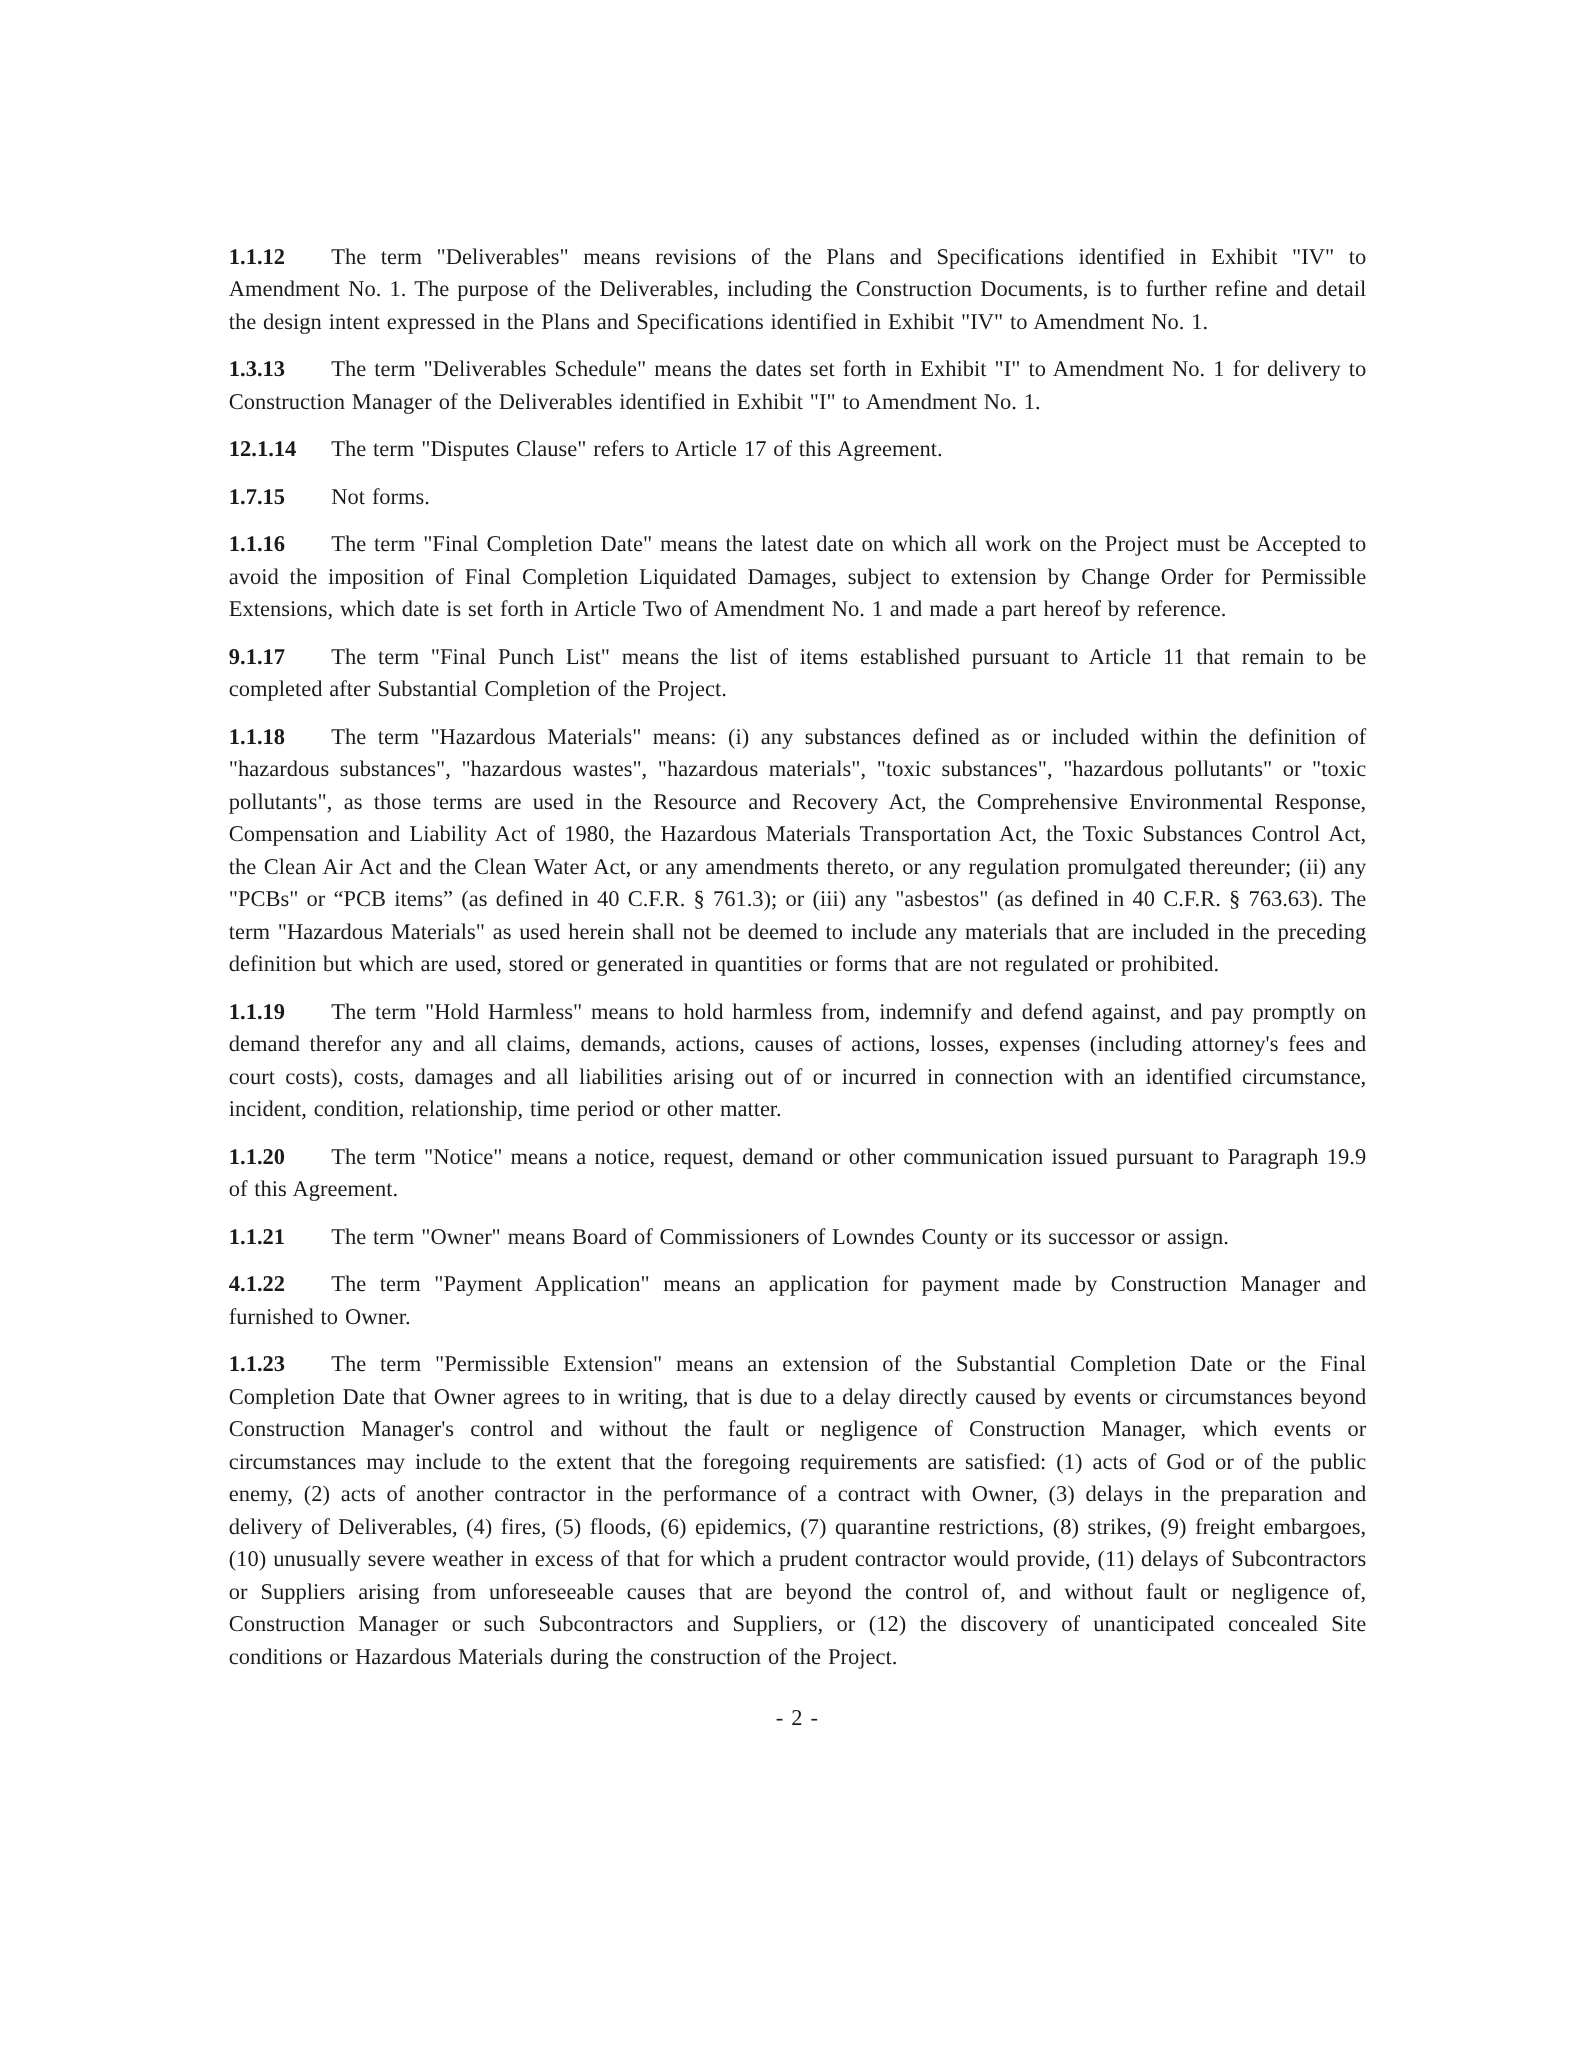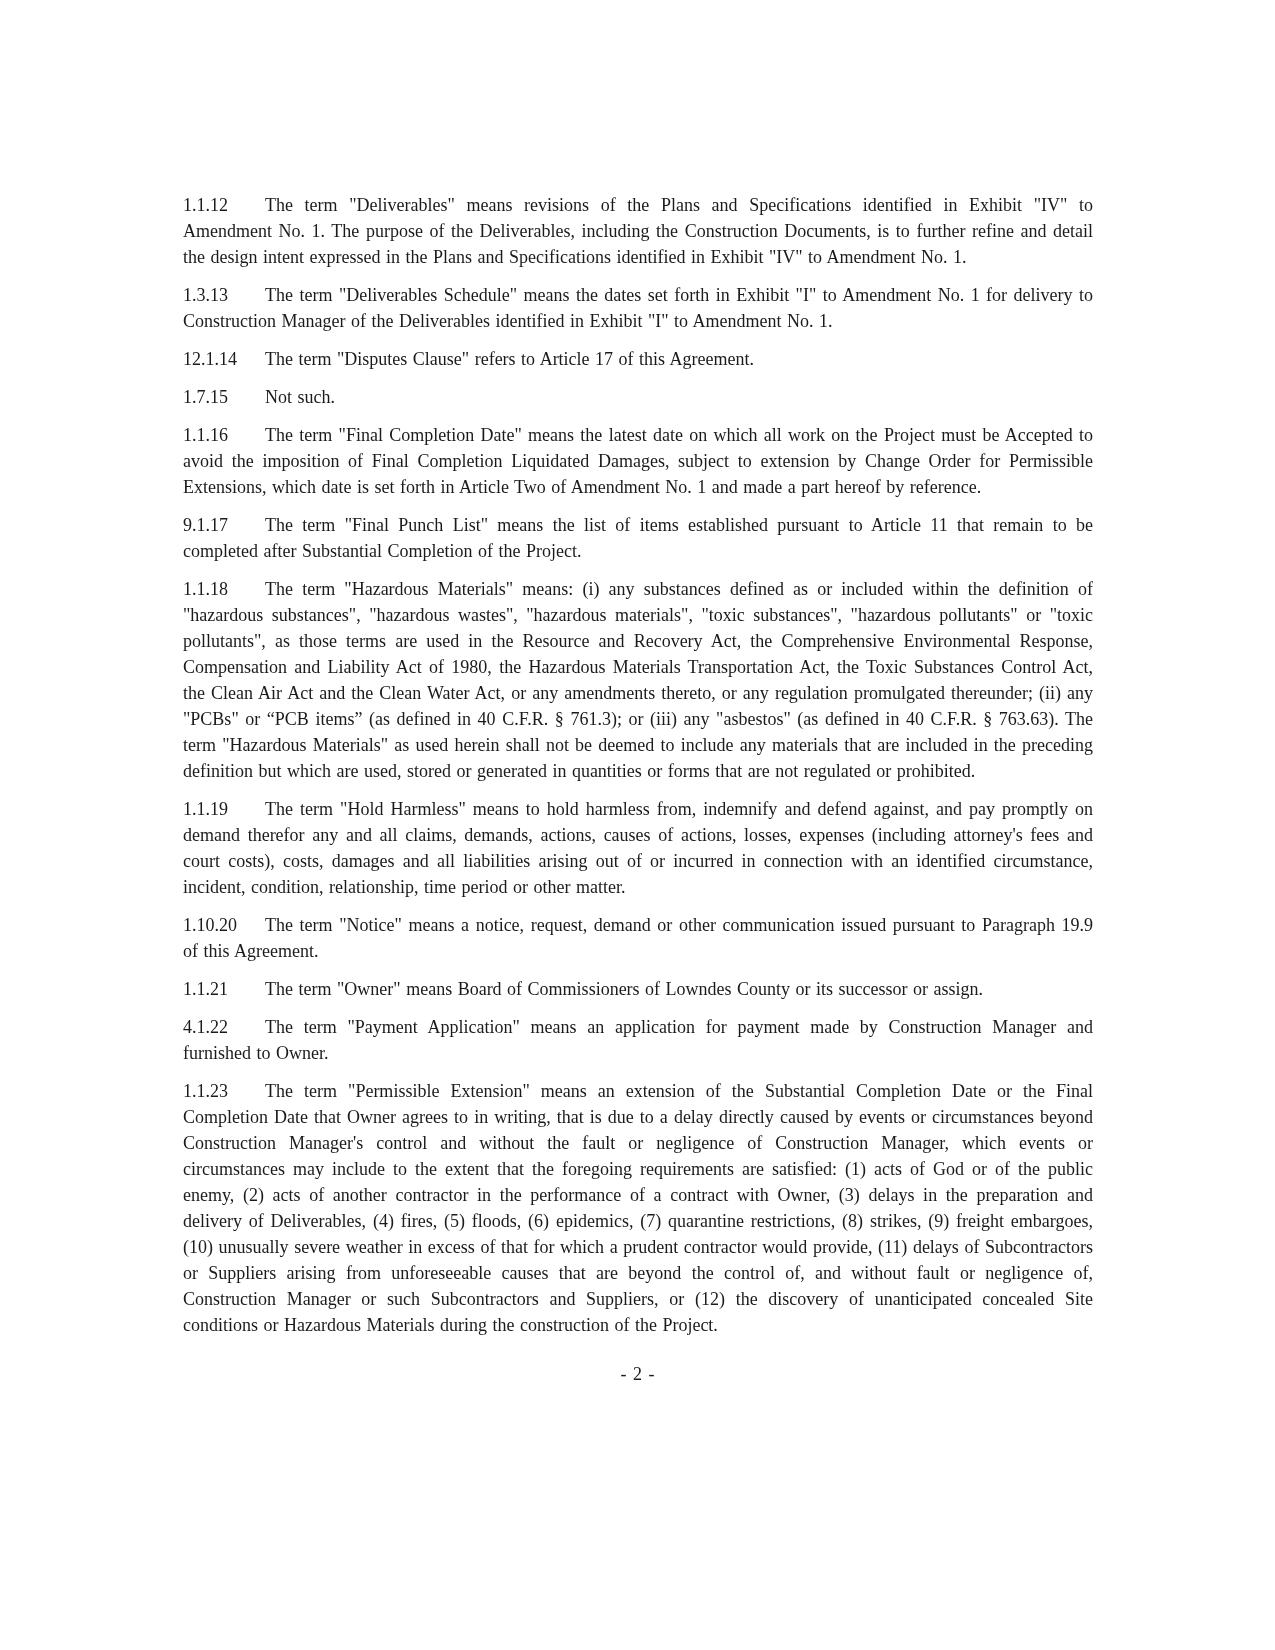--- a/index.html
+++ b/index.html
@@ -23,44 +23,44 @@
     width: 910px;
   }
   .para {
     font-size: 18px;
     line-height: 26px;
     text-align: justify;
     margin-bottom: 12px;
     word-spacing: 1px;
   }
   .pnum {
-    font-weight: normal;
+    font-weight: bold;
     display: inline-block;
     width: 82px;
   }
   .footer {
     font-size: 18px;
     text-align: center;
     margin-top: 26px;
     letter-spacing: 1px;
   }
 </style>
 </head>
 <body>
 
 <div class="page">
   <div class="content" id="paragraphs">
 
     <p class="para"><span class="pnum">1.1.12</span><span class="ptext">The term "Deliverables" means revisions of the Plans and Specifications identified in Exhibit "IV" to Amendment No. 1.  The purpose of the Deliverables, including the Construction Documents, is to further refine and detail the design intent expressed in the Plans and Specifications identified in Exhibit "IV" to Amendment No. 1.</span></p>
       <p class="para"><span class="pnum">1.3.13</span><span class="ptext">The term "Deliverables Schedule" means the dates set forth in Exhibit "I" to Amendment No. 1 for delivery to Construction Manager of the Deliverables identified in Exhibit "I" to Amendment No. 1.</span></p>
       <p class="para"><span class="pnum">12.1.14</span><span class="ptext">The term "Disputes Clause" refers to Article 17 of this Agreement.</span></p>
-      <p class="para"><span class="pnum">1.7.15</span><span class="ptext">Not such.</span></p>
+      <p class="para"><span class="pnum">1.7.15</span><span class="ptext">Not forms.</span></p>
       <p class="para"><span class="pnum">1.1.16</span><span class="ptext">The term "Final Completion Date" means the latest date on which all work on the Project must be Accepted to avoid the imposition of Final Completion Liquidated Damages, subject to extension by Change Order for Permissible Extensions, which date is set forth in Article Two of Amendment No. 1 and made a part hereof by reference.</span></p>
       <p class="para"><span class="pnum">9.1.17</span><span class="ptext">The term "Final Punch List" means the list of items established pursuant to Article 11 that remain to be completed after Substantial Completion of the Project.</span></p>
       <p class="para"><span class="pnum">1.1.18</span><span class="ptext">The term "Hazardous Materials" means: (i) any substances defined as or included within the definition of "hazardous substances", "hazardous wastes", "hazardous materials", "toxic substances", "hazardous pollutants" or "toxic pollutants", as those terms are used in the Resource and Recovery Act, the Comprehensive Environmental Response, Compensation and Liability Act of 1980, the Hazardous Materials Transportation Act, the Toxic Substances Control Act, the Clean Air Act and the Clean Water Act, or any amendments thereto, or any regulation promulgated thereunder; (ii) any "PCBs" or “PCB items” (as defined in 40 C.F.R. § 761.3); or (iii) any "asbestos" (as defined in 40 C.F.R. § 763.63).  The term "Hazardous Materials" as used herein shall not be deemed to include any materials that are included in the preceding definition but which are used, stored or generated in quantities or forms that are not regulated or prohibited.</span></p>
       <p class="para"><span class="pnum">1.1.19</span><span class="ptext">The term "Hold Harmless" means to hold harmless from, indemnify and defend against, and pay promptly on demand therefor any and all claims, demands, actions, causes of actions, losses, expenses (including attorney's fees and court costs), costs, damages and all liabilities arising out of or incurred in connection with an identified circumstance, incident, condition, relationship, time period or other matter.</span></p>
-      <p class="para"><span class="pnum">1.10.20</span><span class="ptext">The term "Notice" means a notice, request, demand or other communication issued pursuant to Paragraph 19.9 of this Agreement.</span></p>
+      <p class="para"><span class="pnum">1.1.20</span><span class="ptext">The term "Notice" means a notice, request, demand or other communication issued pursuant to Paragraph 19.9 of this Agreement.</span></p>
       <p class="para"><span class="pnum">1.1.21</span><span class="ptext">The term "Owner" means Board of Commissioners of Lowndes County or its successor or assign.</span></p>
       <p class="para"><span class="pnum">4.1.22</span><span class="ptext">The term "Payment Application" means an application for payment made by Construction Manager and furnished to Owner.</span></p>
       <p class="para"><span class="pnum">1.1.23</span><span class="ptext">The term "Permissible Extension" means an extension of the Substantial Completion Date or the Final Completion Date that Owner agrees to in writing, that is due to a delay directly caused by events or circumstances beyond Construction Manager's control and without the fault or negligence of Construction Manager, which events or circumstances may include to the extent that the foregoing requirements are satisfied:  (1) acts of God or of the public enemy, (2) acts of another contractor in the performance of a contract with Owner, (3) delays in the preparation and delivery of Deliverables, (4) fires, (5) floods, (6) epidemics, (7) quarantine restrictions, (8) strikes, (9) freight embargoes, (10) unusually severe weather in excess of that for which a prudent contractor would provide, (11) delays of Subcontractors or Suppliers arising from unforeseeable causes that are beyond the control of, and without fault or negligence of, Construction Manager or such Subcontractors and Suppliers, or (12) the discovery of unanticipated concealed Site conditions or Hazardous Materials during the construction of the Project.</span></p>
       <div class="footer">- 2 -</div>
   </div>
 </div>
 
 </body></html>

